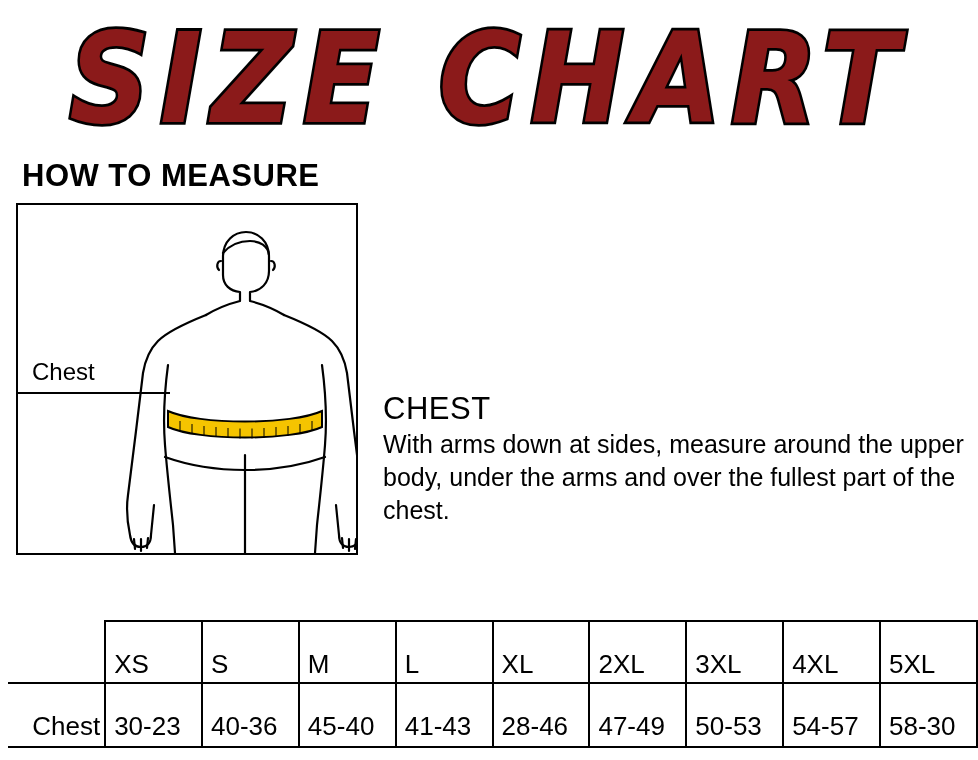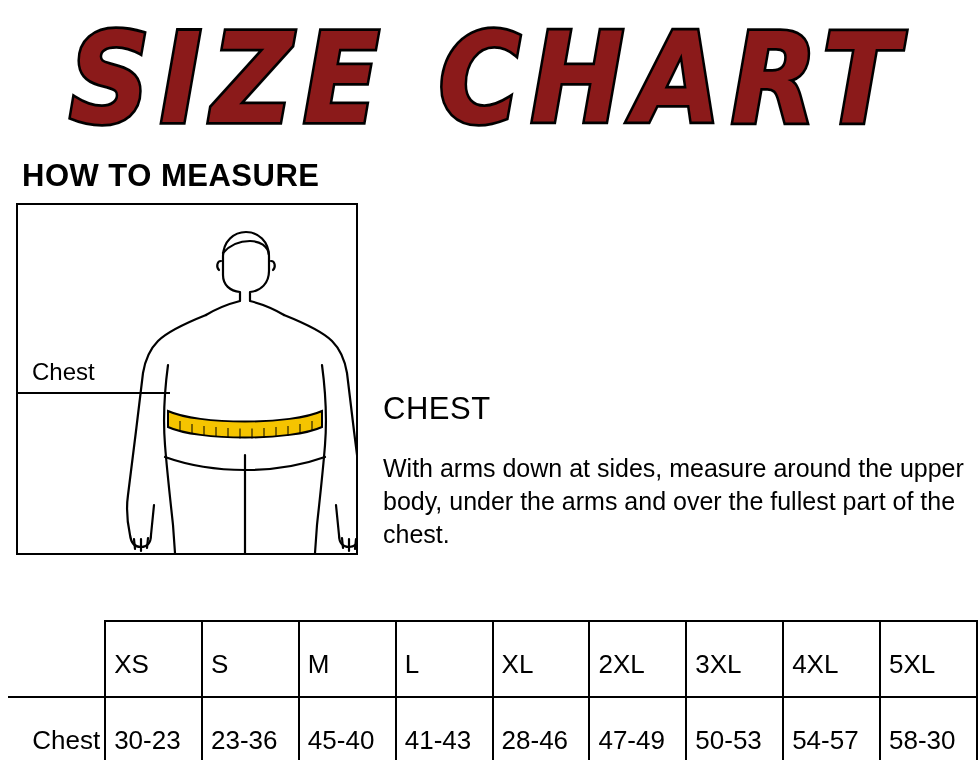--- a/index.html
+++ b/index.html
@@ -81,21 +81,21 @@
     position: absolute;
     left: 383px;
     top: 391px;
     font-size: 31px;
     letter-spacing: 0.5px;
     font-family: "Liberation Sans", sans-serif;
   }
   .desc-body {
     position: absolute;
     left: 383px;
-    top: 452px;
+    top: 428px;
     width: 586px;
     font-size: 25px;
     line-height: 33px;
     font-family: "Liberation Sans", sans-serif;
   }
 
   
   .size-table {
     position: absolute;
     left: 8px;
@@ -106,21 +106,21 @@
   }
   .size-table td {
     border: 2px solid #000000;
     height: 58px;
     padding: 0 8px;
     vertical-align: bottom;
     white-space: nowrap;
   }
   .size-table tr.header-row td {
     vertical-align: bottom;
-    padding-bottom: 16px;
+    padding-bottom: 2px;
   }
   .size-table tr.data-row td {
     padding-bottom: 4px;
   }
   .corner-cell {
     border: none !important;
     width: 100px;
   }
   .rowlabel-cell {
     border-left: none !important;
@@ -199,21 +199,21 @@
       <td class="col-cell">L</td>
       <td class="col-cell">XL</td>
       <td class="col-cell">2XL</td>
       <td class="col-cell">3XL</td>
       <td class="col-cell">4XL</td>
       <td class="col-cell">5XL</td>
     </tr>
     <tr class="data-row">
       <td class="rowlabel-cell">Chest</td>
       <td class="col-cell">30-23</td>
-      <td class="col-cell">23-36</td>
+      <td class="col-cell">40-36</td>
       <td class="col-cell">45-40</td>
       <td class="col-cell">41-43</td>
       <td class="col-cell">28-46</td>
       <td class="col-cell">47-49</td>
       <td class="col-cell">50-53</td>
       <td class="col-cell">54-57</td>
       <td class="col-cell">58-30</td>
     </tr>
   </tbody>
 </table>

